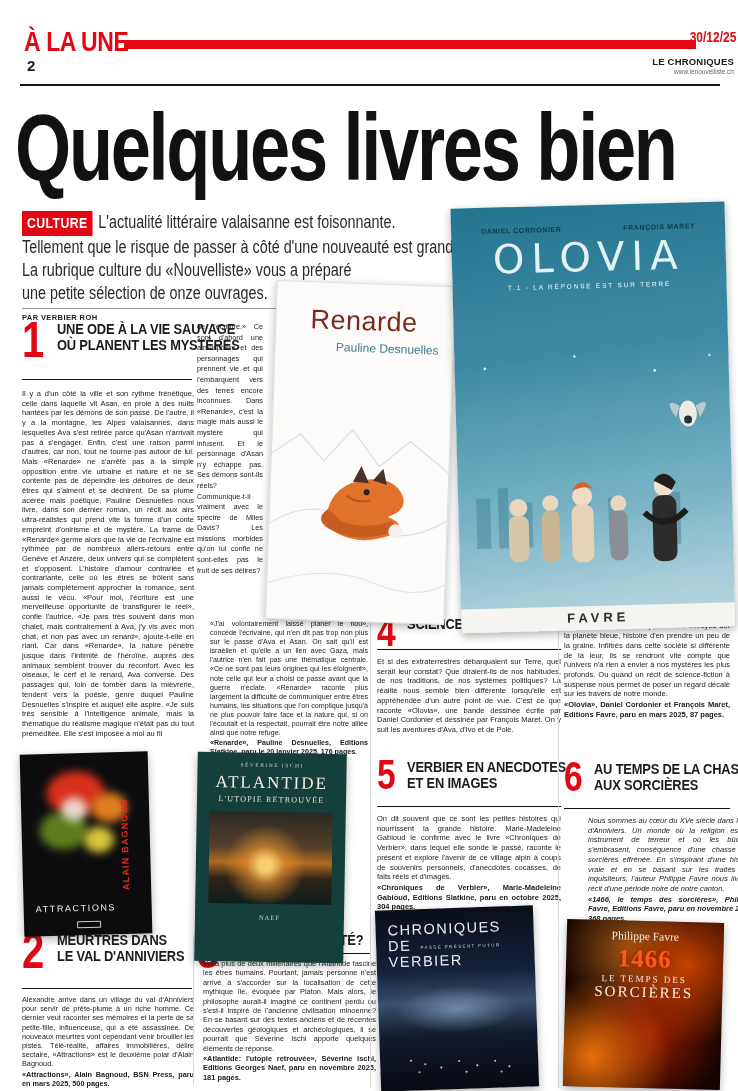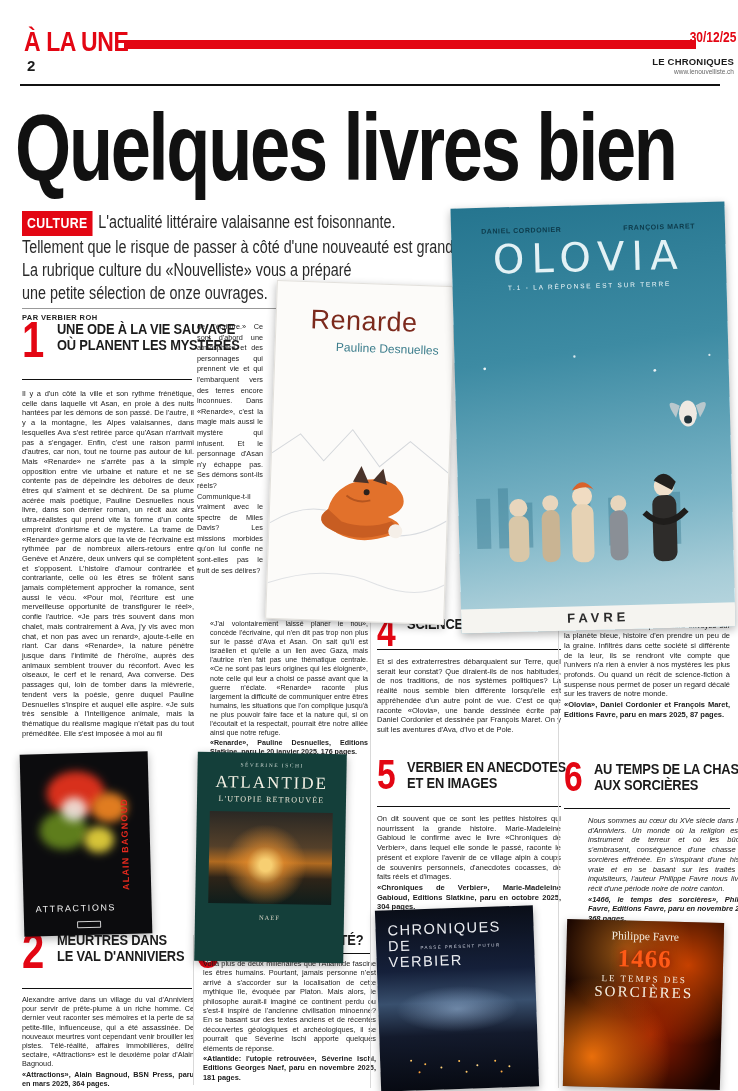--- a/index.html
+++ b/index.html
@@ -182,21 +182,21 @@
   <div class="abs art-head" style="left:22px;top:931px;">
     <span class="num num-lg">2</span>
     <span class="art-title">
       <div>MEURTRES DANS</div>
       <div>LE VAL D'ANNIVIERS</div>
     </span>
   </div>
   <div class="abs title-rule" style="left:22px;top:988px;width:170px;"></div>
   <div class="abs" style="left:22px;top:995px;width:172px;">
     <div class="body-text" style="font-size:7.3px;line-height:9.2px;">Alexandre arrive dans un village du val d'Anniviers pour servir de prête-plume à un riche homme. Ce dernier veut raconter ses mémoires et la perte de sa petite-fille, influenceuse, qui a été assassinée. De nouveaux meurtres vont cependant venir brouiller les pistes. Télé-réalité, affaires immobilières, délire sectaire, «Attractions» est le deuxième polar d'Alain Bagnoud.</div>
-    <div class="body-text credit" style="font-size:7.3px;line-height:9.2px;">«Attractions», Alain Bagnoud, BSN Press, paru en mars 2025, 364 pages.</div>
+    <div class="body-text credit" style="font-size:7.3px;line-height:9.2px;">«Attractions», Alain Bagnoud, BSN Press, paru en mars 2025, 500 pages.</div>
   </div>
 
   <div class="abs art-head" style="left:197px;top:931px;">
     <span class="num num-lg">3</span>
     <span class="art-title">
       <div>MYTHE OU RÉALITÉ?</div>
     </span>
   </div>
   <div class="abs title-rule" style="left:242px;top:953px;width:128px;"></div>
   <div class="abs" style="left:203px;top:959px;width:173px;">

